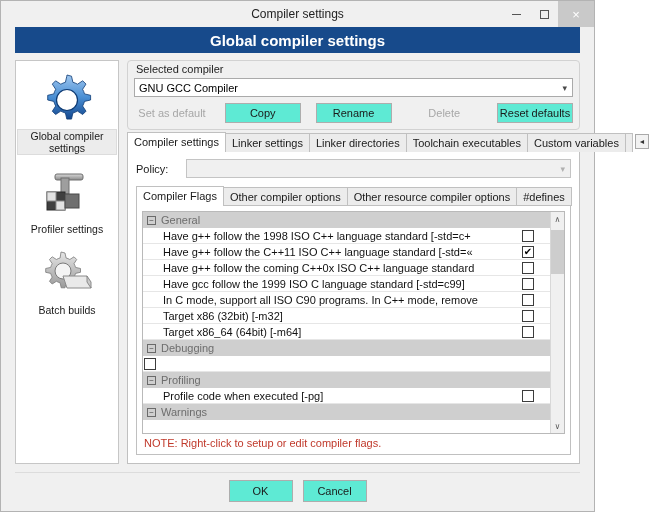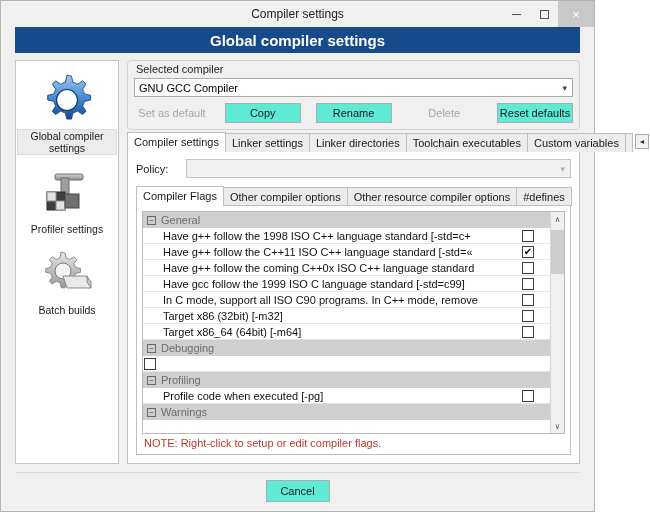--- a/index.html
+++ b/index.html
@@ -637,15 +637,16 @@
             </div>
           </div>
 
           <div class="note">NOTE: Right-click to setup or edit compiler flags.</div>
         </div>
       </div>
     </div>
   </div>
 
   <div class="footer">
+    <div class="btn">OK</div>
     <div class="btn">Cancel</div>
   </div>
 </div>
 
 </body></html>

